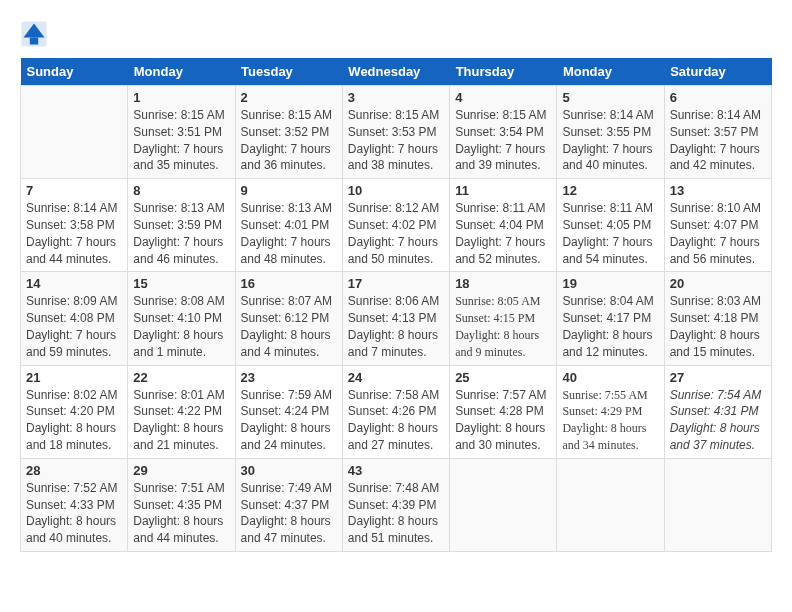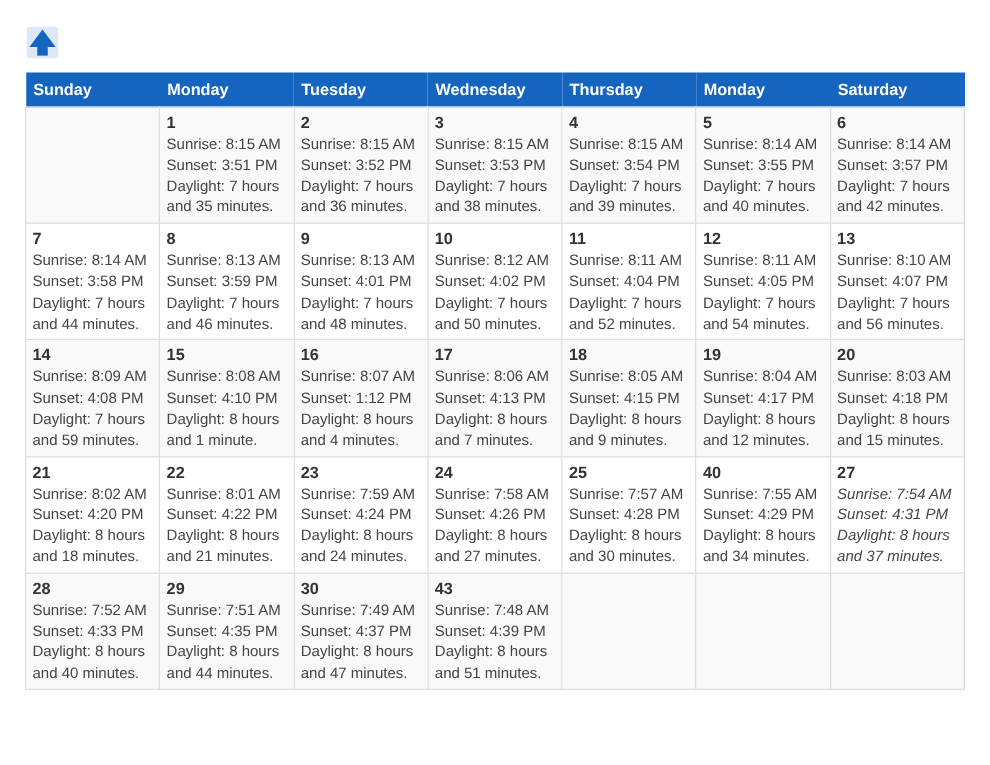--- a/index.html
+++ b/index.html
@@ -231,34 +231,34 @@
         <td>
           <span class="day-number">15</span>
           <div class="cell-info" style="white-space: pre-line;">Sunrise: 8:08 AM
 Sunset: 4:10 PM
 Daylight: 8 hours
 and 1 minute.</div>
         </td>
         <td>
           <span class="day-number">16</span>
           <div class="cell-info" style="white-space: pre-line;">Sunrise: 8:07 AM
-Sunset: 1:12 PM
+Sunset: 6:12 PM
 Daylight: 8 hours
 and 4 minutes.</div>
         </td>
         <td>
           <span class="day-number">17</span>
           <div class="cell-info" style="white-space: pre-line;">Sunrise: 8:06 AM
 Sunset: 4:13 PM
 Daylight: 8 hours
 and 7 minutes.</div>
         </td>
         <td>
           <span class="day-number">18</span>
-          <div class="cell-info" style="white-space: pre-line;">Sunrise: 8:05 AM
+          <div class="cell-info" style="white-space: pre-line; font-family: Liberation Serif, serif;">Sunrise: 8:05 AM
 Sunset: 4:15 PM
 Daylight: 8 hours
 and 9 minutes.</div>
         </td>
         <td>
           <span class="day-number">19</span>
           <div class="cell-info" style="white-space: pre-line;">Sunrise: 8:04 AM
 Sunset: 4:17 PM
 Daylight: 8 hours
 and 12 minutes.</div>
@@ -302,21 +302,21 @@
         </td>
         <td>
           <span class="day-number">25</span>
           <div class="cell-info" style="white-space: pre-line;">Sunrise: 7:57 AM
 Sunset: 4:28 PM
 Daylight: 8 hours
 and 30 minutes.</div>
         </td>
         <td>
           <span class="day-number">40</span>
-          <div class="cell-info" style="white-space: pre-line;">Sunrise: 7:55 AM
+          <div class="cell-info" style="white-space: pre-line; font-family: Liberation Serif, serif;">Sunrise: 7:55 AM
 Sunset: 4:29 PM
 Daylight: 8 hours
 and 34 minutes.</div>
         </td>
         <td>
           <span class="day-number">27</span>
           <div class="cell-info" style="white-space: pre-line; font-style: italic;">Sunrise: 7:54 AM
 Sunset: 4:31 PM
 Daylight: 8 hours
 and 37 minutes.</div>

